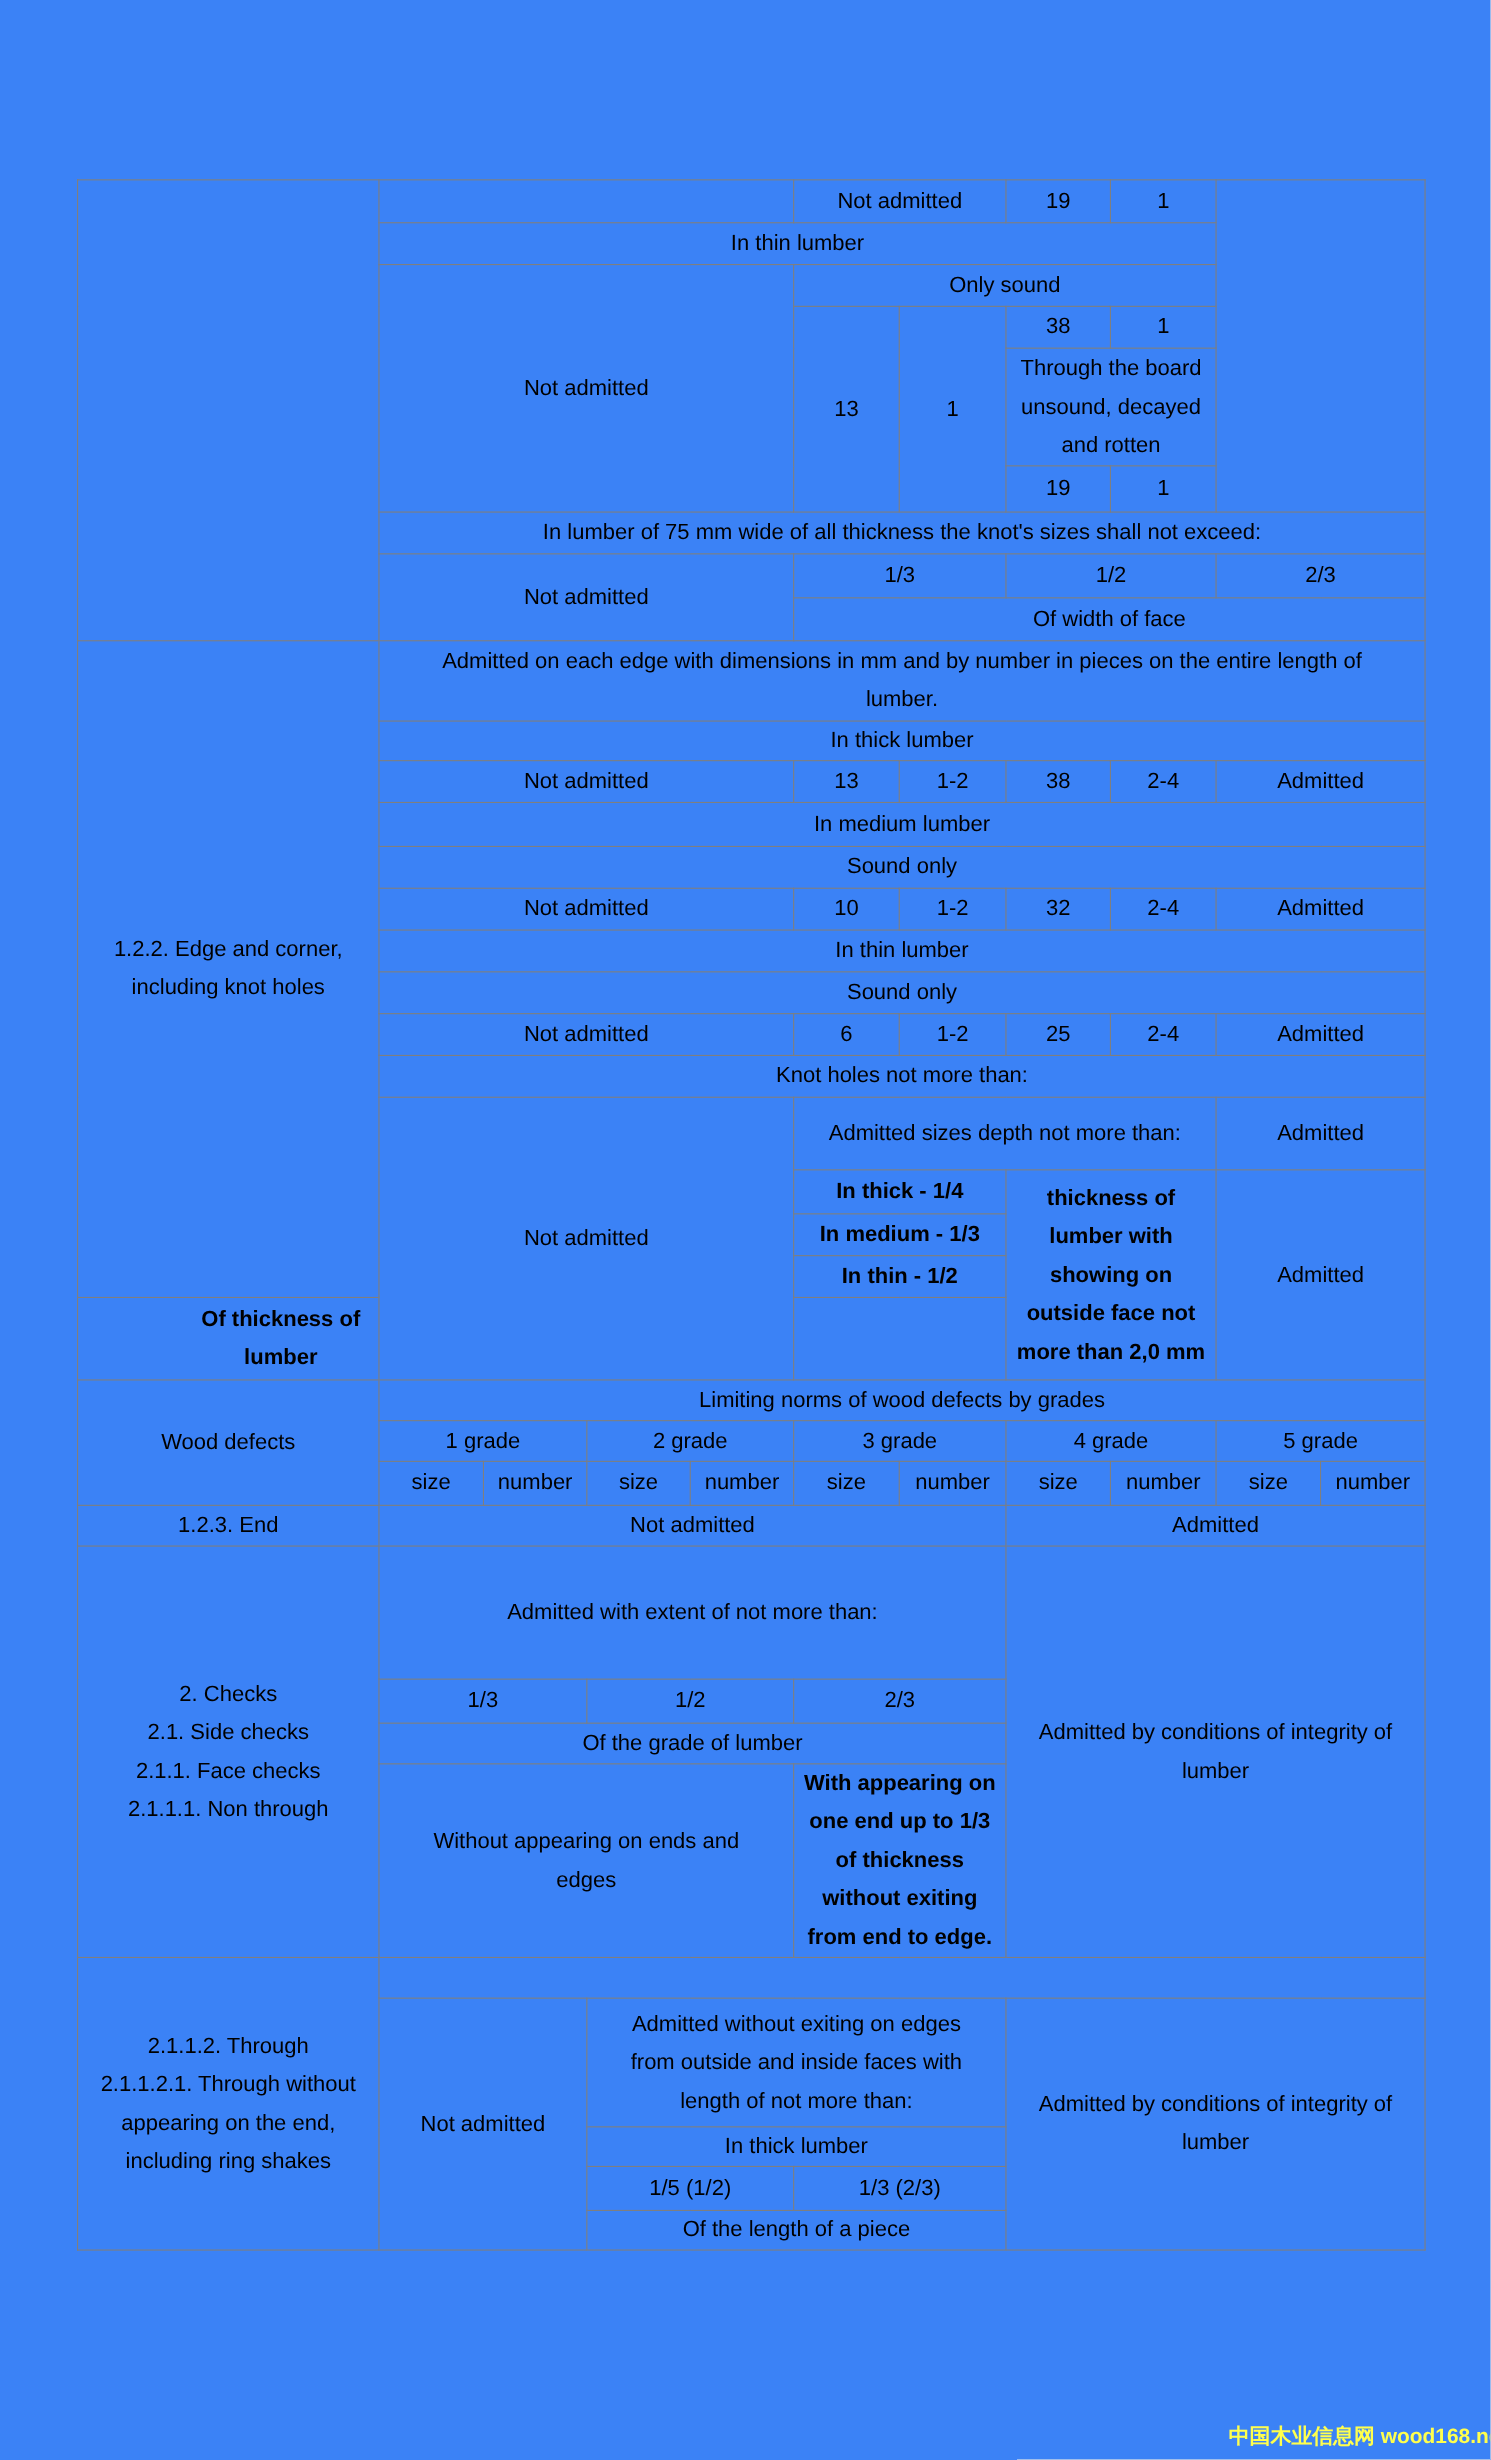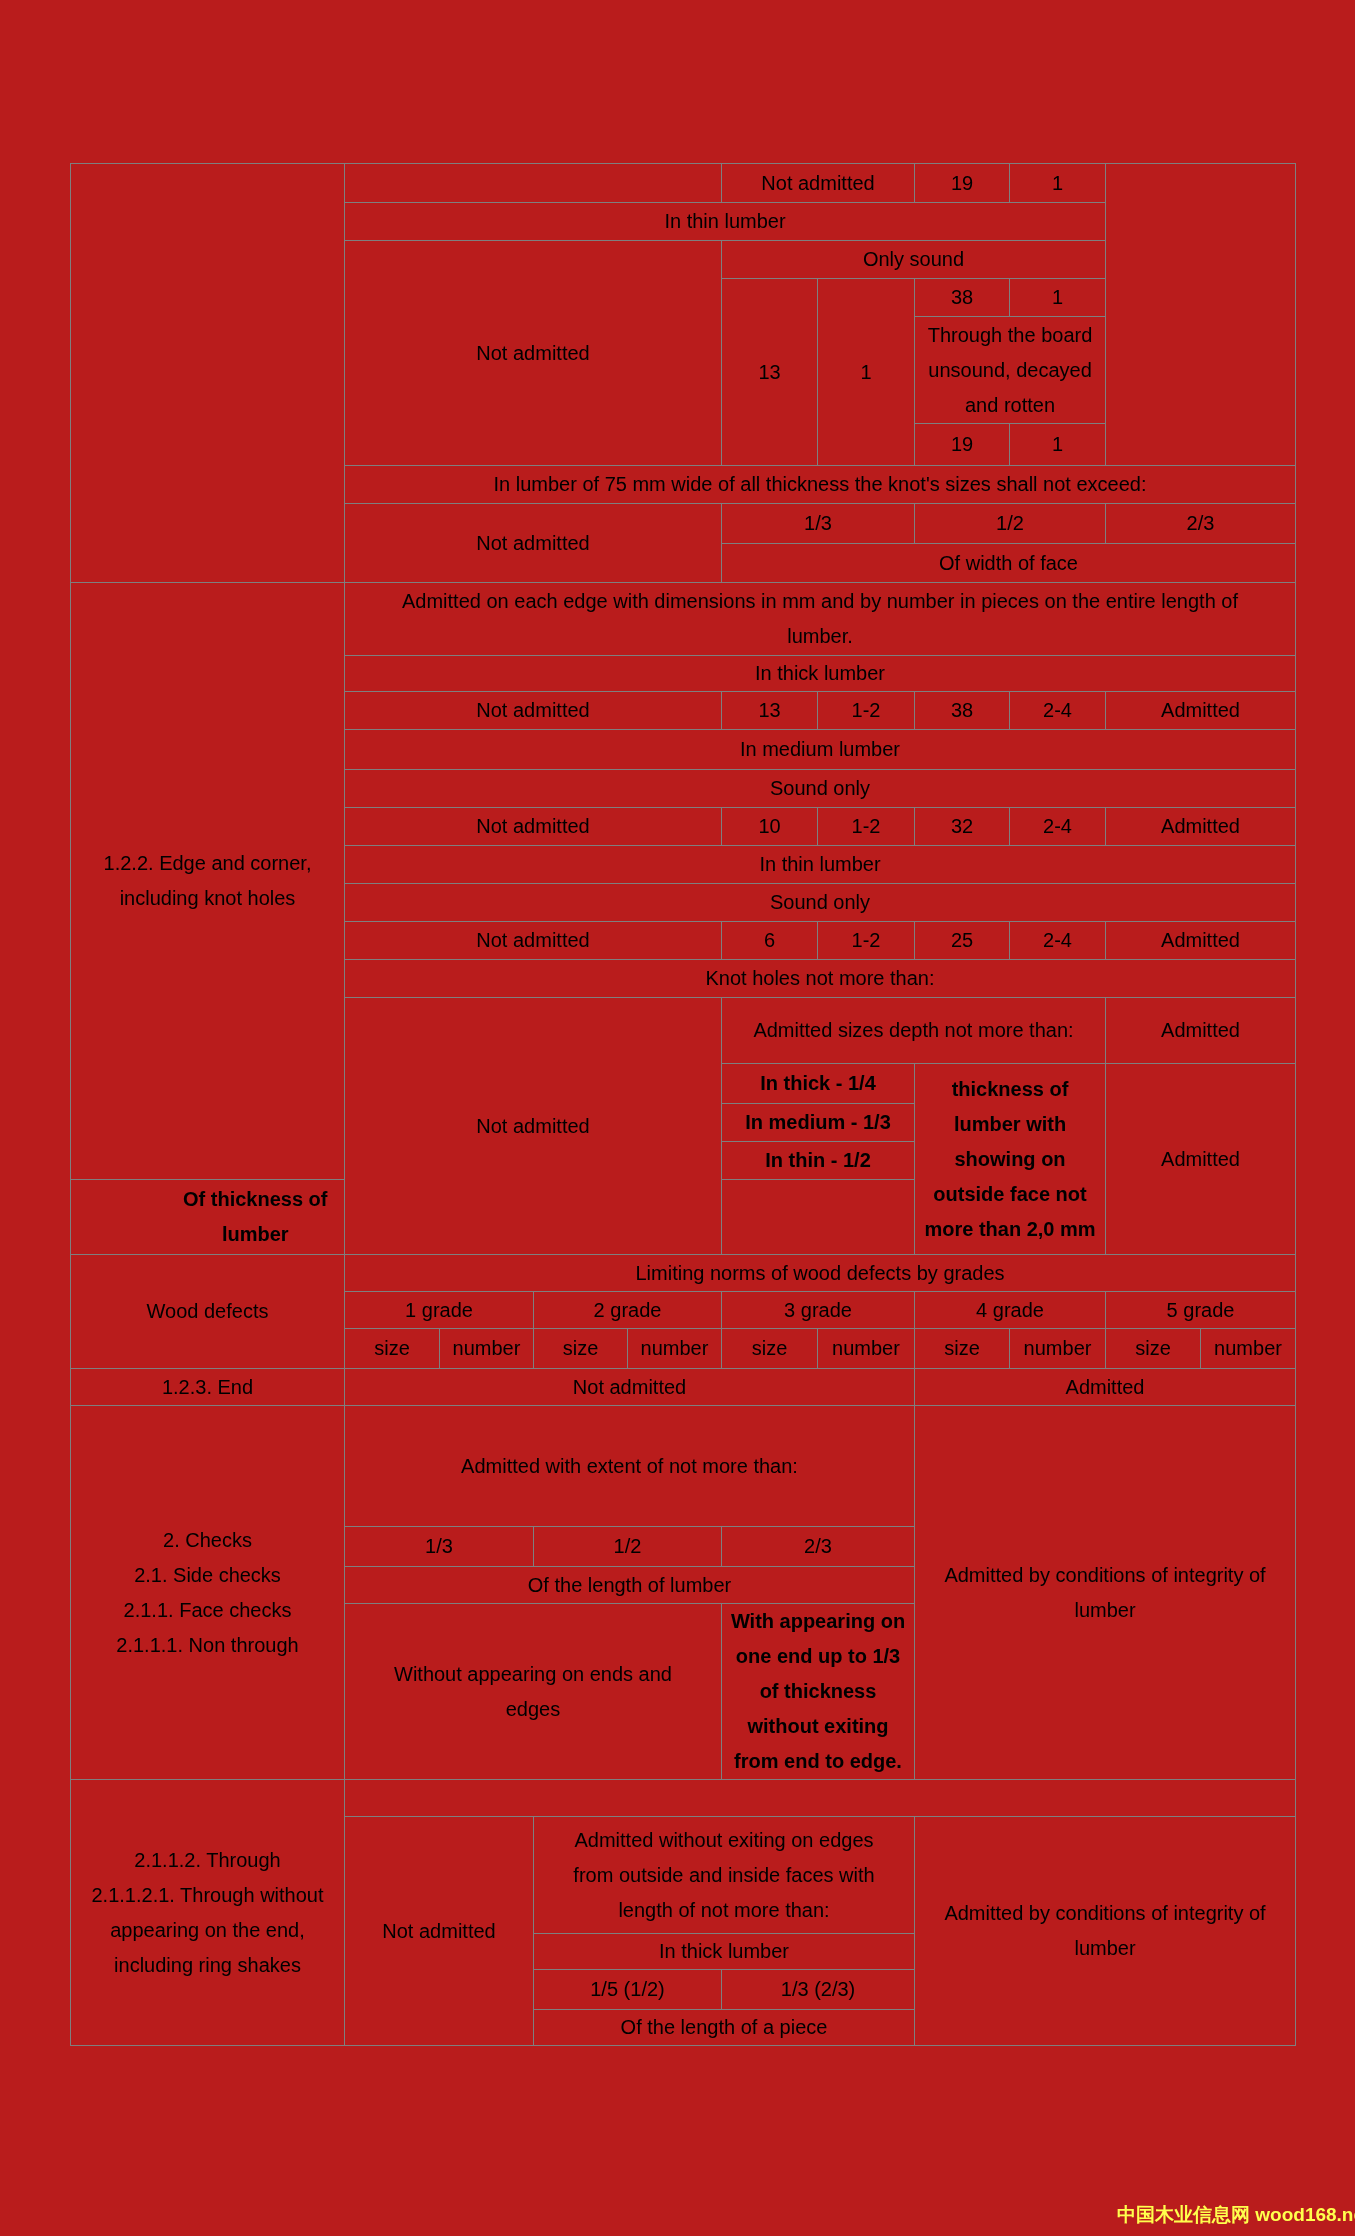--- a/index.html
+++ b/index.html
@@ -1,19 +1,19 @@
 <!DOCTYPE html>
 <html><head>
 <meta charset="utf-8">
 <style>
   html,body { margin:0; padding:0; background:#e8e8e8; }
   .page {
     position:relative;
     width:1355px; height:2236px;
-    background:#b91c1c;
+    background:#3b82f6;
     font-family:"Liberation Sans","DejaVu Sans",sans-serif;
     color:#000;
     overflow:hidden;
   }
   table.grading {
     position:absolute; left:70px; top:163px;
     width:1225px;
     border-collapse:collapse;
     table-layout:fixed;
   }
@@ -224,21 +224,21 @@
         <td colspan="6" class="vb">Admitted with extent of not more than:</td>
         <td colspan="4" rowspan="4" class="pre">Admitted by conditions of integrity of
 lumber</td>
       </tr>
       <tr style="height:40px">
         <td colspan="2">1/3</td>
         <td colspan="2">1/2</td>
         <td colspan="2">2/3</td>
       </tr>
       <tr style="height:37px">
-        <td colspan="6">Of the length of lumber</td>
+        <td colspan="6">Of the grade of lumber</td>
       </tr>
       <tr style="height:176px">
         <td colspan="4" class="pre">Without appearing on ends and
 edges</td>
         <td colspan="2" class="la pre">With appearing on
 one end up to 1/3
 of thickness
 without exiting
 from end to edge.</td>
       </tr>

